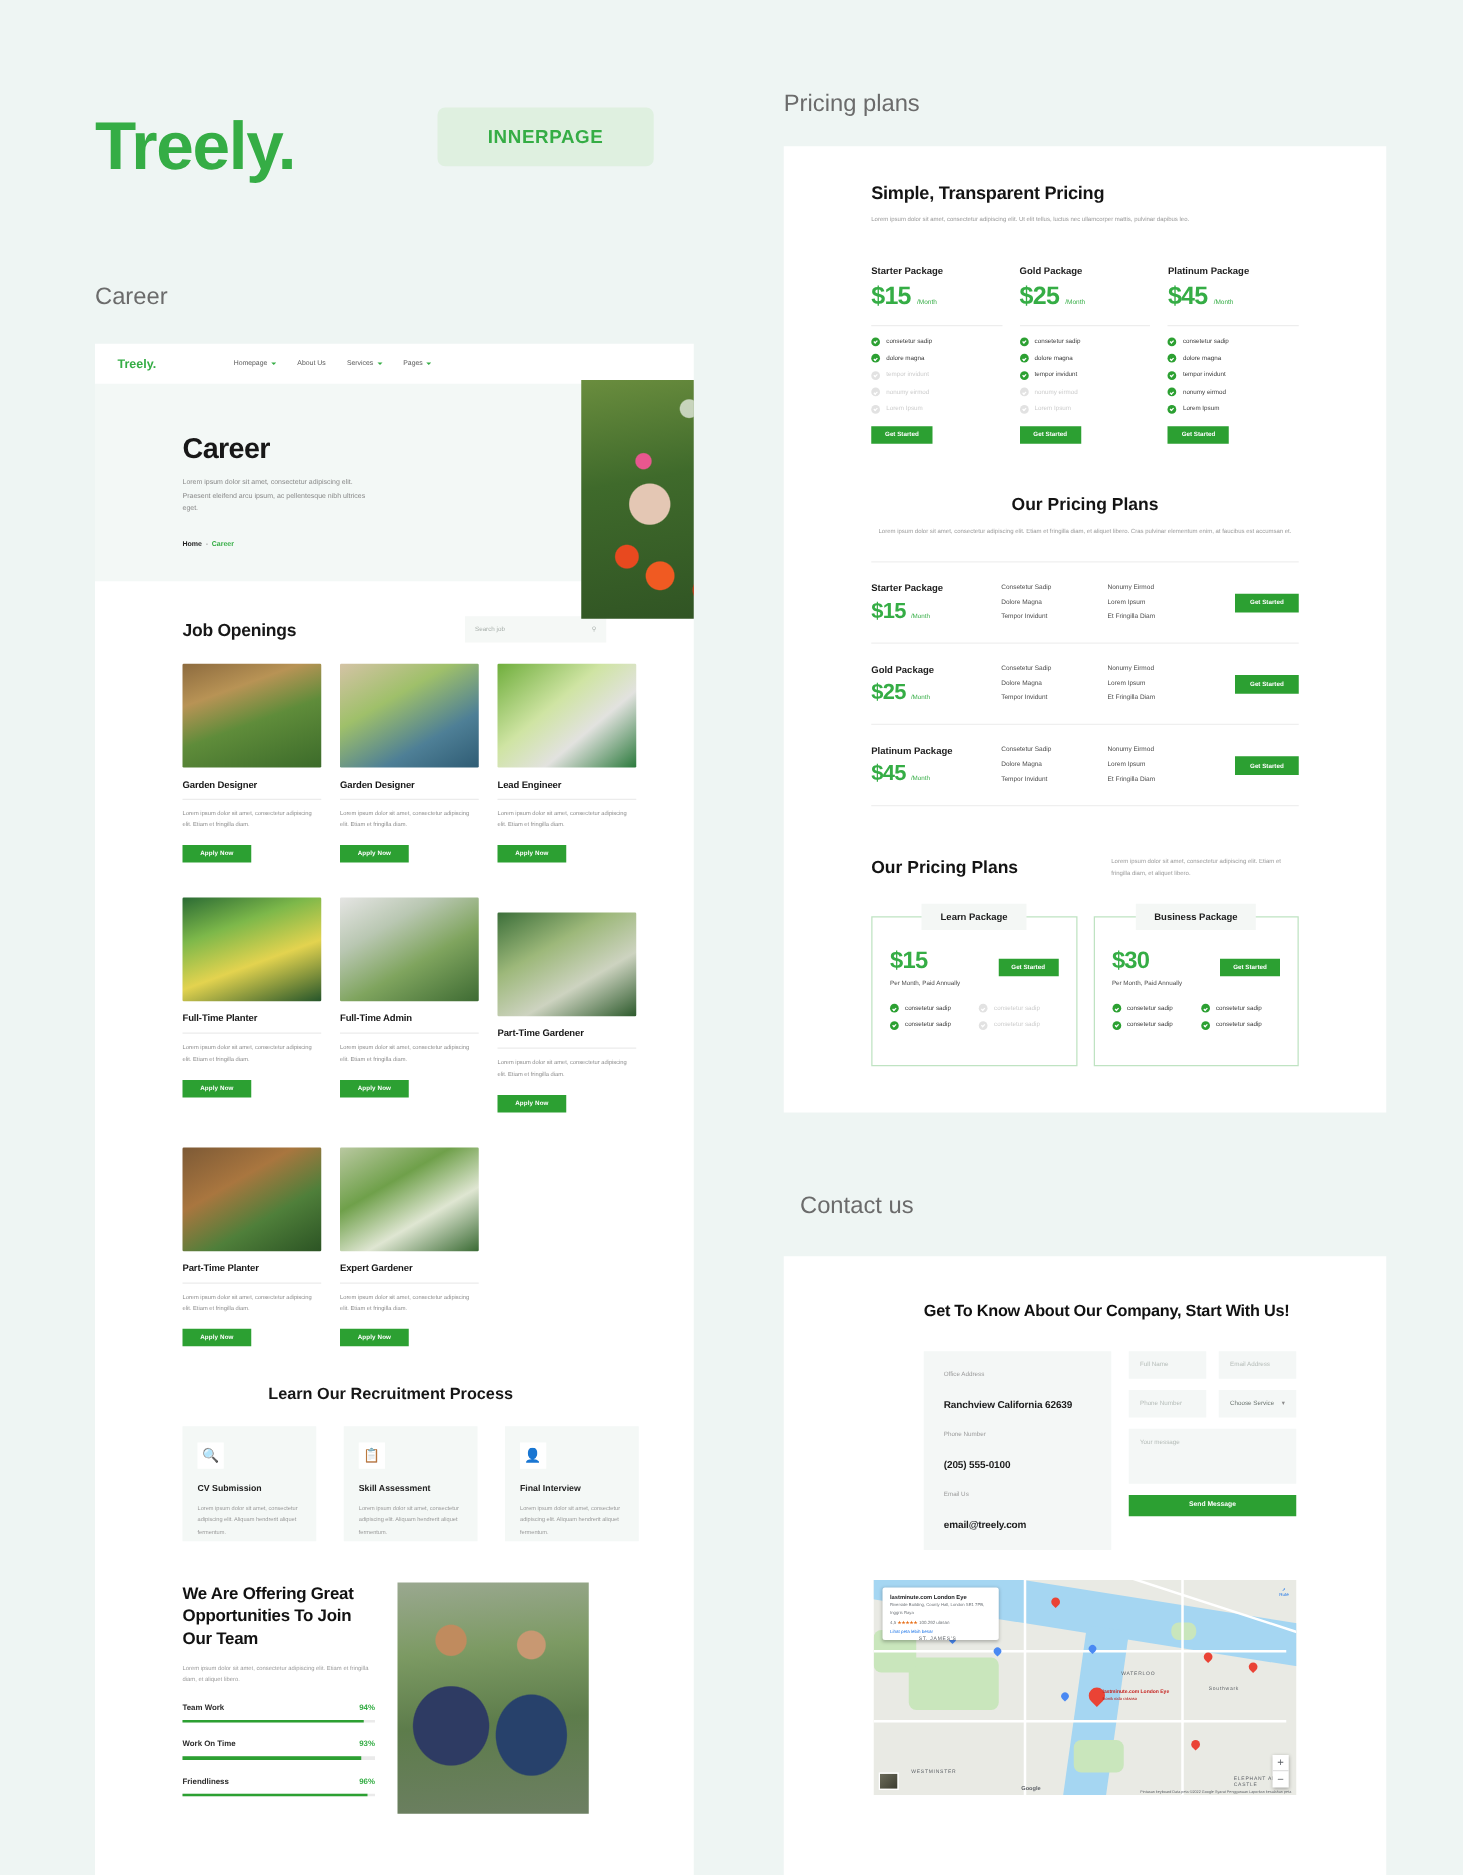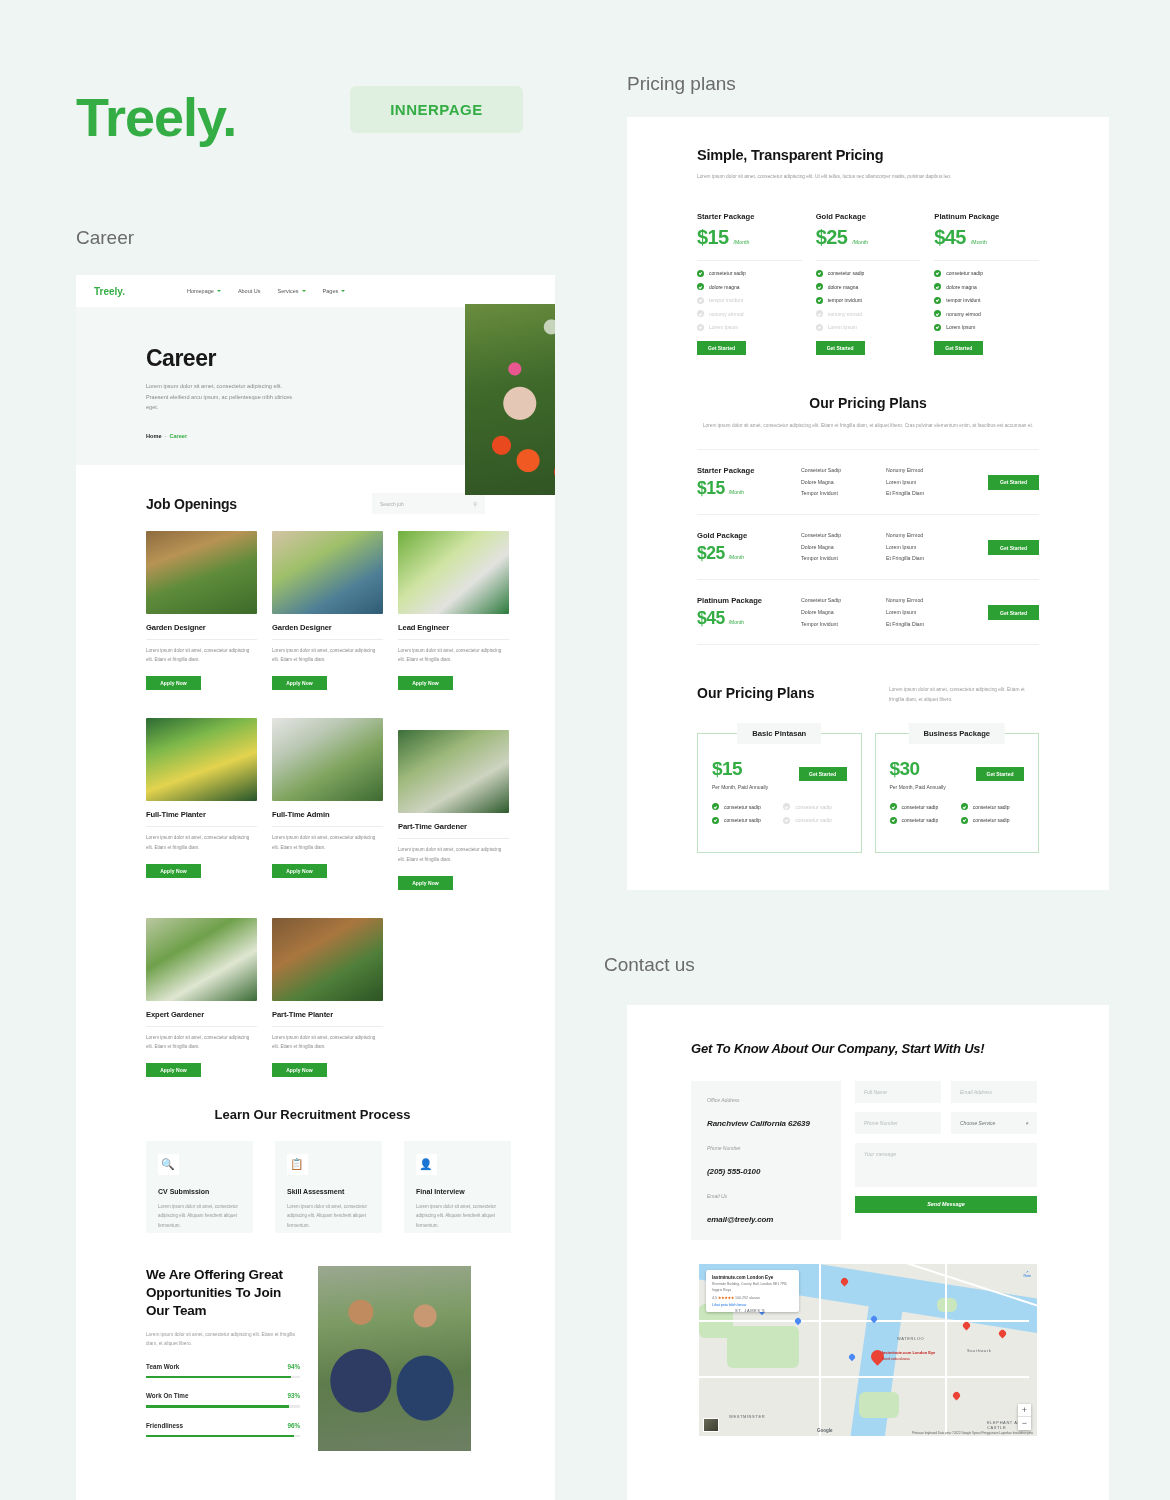--- a/index.html
+++ b/index.html
@@ -25,21 +25,21 @@
     background: #dff0e0; border-radius: 6px;
     display: flex; align-items: center; justify-content: center;
     color: #35ad45; font-weight: 700; font-size: 15px; letter-spacing: .5px;
   }
 
   .section-label {
     position: absolute; color: #6b6b6b; font-size: 19px; font-weight: 400;
   }
   #lbl-career { left: 76px; top: 227px; }
   #lbl-pricing { left: 627px; top: 73px; }
-  #lbl-contact { left: 604px; top: 954px; }
+  #lbl-contact { left: 640px; top: 954px; }
 
   
   .panel { position: absolute; background: #ffffff; overflow: hidden; }
 
   
   #career-panel { left: 76px; top: 275px; width: 479px; height: 1225px; }
 
   .cv-nav { height: 32px; display: flex; align-items: center; padding: 0 18px; }
   .cv-logo { font-size: 10px; font-weight: 700; color: #35ad45; }
   .cv-nav-items { display: flex; gap: 17px; margin-left: 62px; }
@@ -189,21 +189,21 @@
     background: #f4f7f5; padding: 6px 15px; font-size: 7.6px; font-weight: 700; color: #1e1e1e; white-space: nowrap;
   }
   .tbl-row1 { display: flex; align-items: center; justify-content: space-between; }
   .tbl-amt { font-size: 19px; color: #35ad45; font-weight: 700; letter-spacing: -0.6px; }
   .tbl-note { font-size: 5px; color: #4b4b4b; margin-top: 4px; }
   .tbl-btn { width: 48px; height: 14px; background: #2ca032; color: #fff; font-size: 5px; font-weight: 700; display:flex; align-items:center; justify-content:center;}
   .tbl-feats { display: grid; grid-template-columns: 1fr 1fr; gap: 0 8px; margin-top: 13px; }
 
   
   #contact-panel { left: 627px; top: 1005px; width: 482px; height: 495px; }
-  .cc-inner { padding: 35px 72px 0 64px; font-style: italic; }
+  .cc-inner { padding: 35px 72px 0 112px; }
   .cc-title { font-size: 13px; color: #111; font-weight: 700; line-height: 1.45; letter-spacing: -0.2px; }
   .cc-body { display: flex; gap: 14px; margin-top: 22px; }
   .cc-info { width: 150px; background: #f4f7f6; padding: 16px 16px; }
   .cc-lab { font-size: 5px; color: #9a9a9a; }
   .cc-val { font-size: 8px; color: #1c1c1c; font-weight: 700; margin-top: 16px; letter-spacing: -0.1px; }
   .cc-form { flex: 1; }
   .cc-f-row { display: flex; gap: 10px; margin-bottom: 9px; }
   .field { flex: 1; height: 22px; background: #f4f7f6; display: flex; align-items: center; padding: 0 9px; font-size: 5px; color: #b5bcb8; }
   .field.select { justify-content: space-between; color: #6c7570; }
   .field .ar { font-size: 5px; color: #8b8b8b; }
@@ -340,29 +340,29 @@
           <div class="apply-btn">Apply Now</div>
         </div>
         <div class="job-card" style="margin-top: 40px;">
           <div class="job-thumb t7"></div>
           <div class="job-title">Part-Time Gardener</div>
           <div class="job-sep"></div>
           <div class="job-desc">Lorem ipsum dolor sit amet, consectetur adipiscing elit. Etiam et fringilla diam.</div>
           <div class="apply-btn">Apply Now</div>
         </div>
         <div class="job-card" style="margin-top: 28px;">
-          <div class="job-thumb t9"></div>
-          <div class="job-title">Expert Gardener</div>
+          <div class="job-thumb t8"></div>
+          <div class="job-title">Part-Time Planter</div>
           <div class="job-sep"></div>
           <div class="job-desc">Lorem ipsum dolor sit amet, consectetur adipiscing elit. Etiam et fringilla diam.</div>
           <div class="apply-btn">Apply Now</div>
         </div>
         <div class="job-card" style="margin-top: 28px;">
-          <div class="job-thumb t8"></div>
-          <div class="job-title">Part-Time Planter</div>
+          <div class="job-thumb t9"></div>
+          <div class="job-title">Expert Gardener</div>
           <div class="job-sep"></div>
           <div class="job-desc">Lorem ipsum dolor sit amet, consectetur adipiscing elit. Etiam et fringilla diam.</div>
           <div class="apply-btn">Apply Now</div>
         </div>
       </div>
 
     <div class="recruit">
       <h2>Learn Our Recruitment Process</h2>
       <div class="recruit-grid" id="recruitGrid">
           <div class="rcard">
@@ -584,21 +584,21 @@
           </div>
       </div>
 
       <div class="tbl-block">
         <div class="tbl-head">
           <h2>Our Pricing Plans</h2>
           <p>Lorem ipsum dolor sit amet, consectetur adipiscing elit. Etiam et fringilla diam, et aliquet libero.</p>
         </div>
         <div class="tbl-cards" id="tblCards">
             <div class="tbl-card">
-              <div class="tbl-tag">Basic Pintasan</div>
+              <div class="tbl-tag">Learn Package</div>
               <div class="tbl-row1">
                 <div>
                   <div class="tbl-amt">$15</div>
                   <div class="tbl-note">Per Month, Paid Annually</div>
                 </div>
                 <div class="tbl-btn">Get Started</div>
               </div>
               <div class="tbl-feats">
                 <div>
                   <div class="feat">

